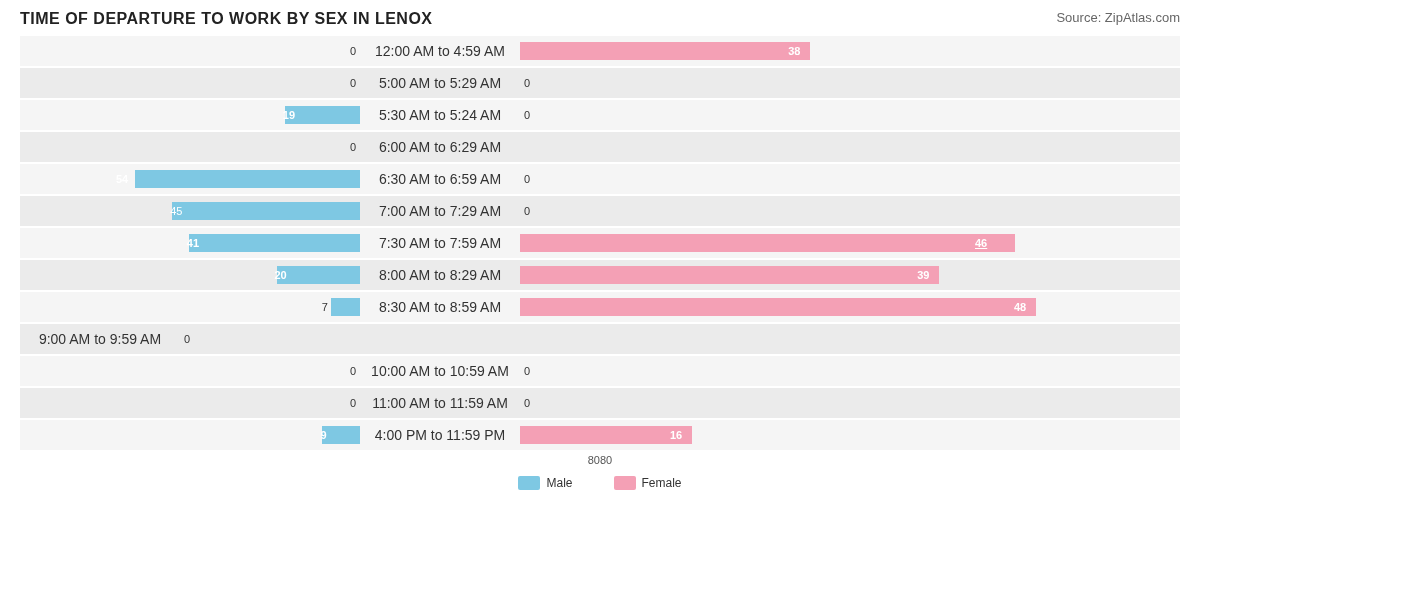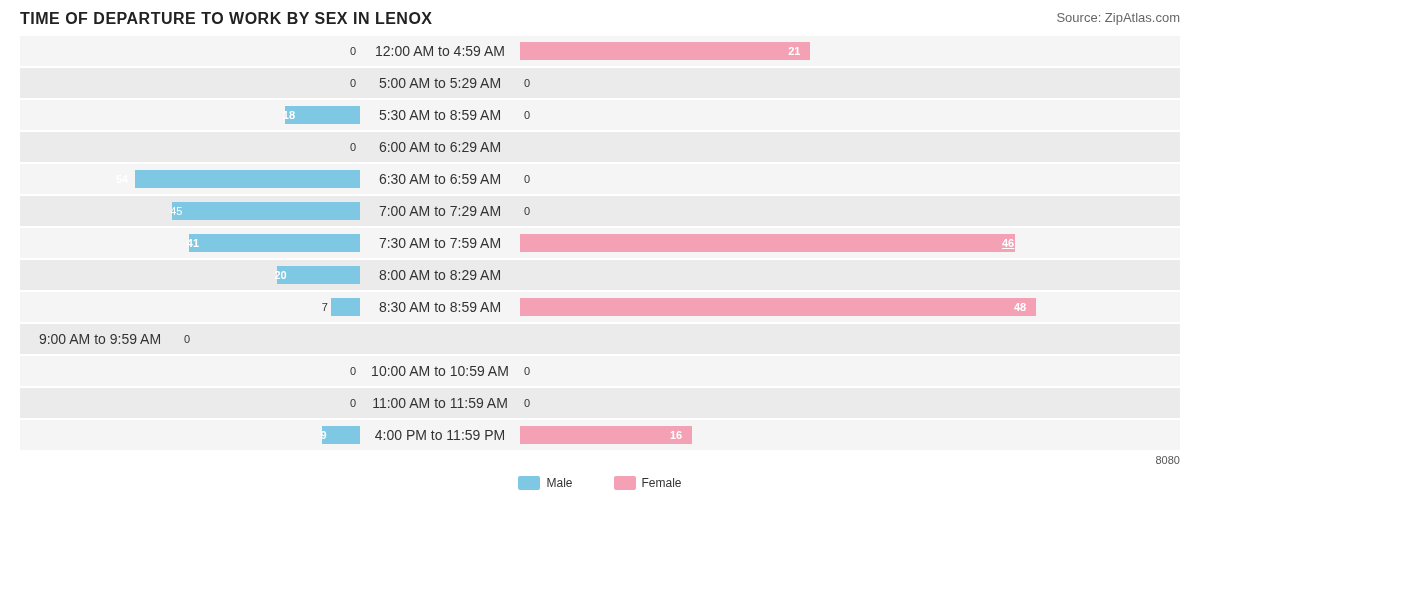--- a/index.html
+++ b/index.html
@@ -118,21 +118,21 @@
       font-size: 12px;
       color: #333;
     }
     .legend-swatch {
       width: 22px;
       height: 14px;
       border-radius: 2px;
     }
     .axis-labels {
       display: flex;
-      justify-content: flex-end;
+      justify-content: center;
       padding: 2px 0;
     }
     .axis-label {
       font-size: 11px;
       color: #555;
     }
   </style>
 </head>
 <body>
 
@@ -144,38 +144,38 @@
 
   <div class="chart-area" id="chart-area">
 
   <div class="row">
         <div class="bar-male-wrap">
           <div class="val-male" style="right: 4px;">0</div>
         </div>
         <div class="center-labels">12:00 AM to 4:59 AM</div>
         <div class="bar-female-wrap">
           <div class="bar-female" style="width: 290.25px;"></div>
-          <div class="val-female" style="left: 268.25px; color: rgb(255, 255, 255); font-weight: bold;">21</div>
+          <div class="val-female" style="left: 268.25px; color: rgb(255, 255, 255); font-weight: bold;">38</div>
         </div>
       </div>
       <div class="row">
         <div class="bar-male-wrap">
           <div class="val-male" style="right: 4px;">0</div>
         </div>
         <div class="center-labels">5:00 AM to 5:29 AM</div>
         <div class="bar-female-wrap">
           <div class="val-female" style="left: 4px;">0</div>
         </div>
       </div>
       <div class="row">
         <div class="bar-male-wrap">
           <div class="bar-male" style="width: 75.15px;"></div>
-          <div class="val-male" style="padding-right: 3px; left: 258.85px; padding-left: 4px; color: rgb(255, 255, 255); font-weight: bold;">18</div>
-        </div>
-        <div class="center-labels">5:30 AM to 8:59 AM</div>
+          <div class="val-male" style="padding-right: 3px; left: 258.85px; padding-left: 4px; color: rgb(255, 255, 255); font-weight: bold;">19</div>
+        </div>
+        <div class="center-labels">5:30 AM to 5:24 AM</div>
         <div class="bar-female-wrap">
           <div class="val-female" style="left: 4px;">0</div>
         </div>
       </div>
       <div class="row">
         <div class="bar-male-wrap">
           <div class="val-male" style="right: 4px;">0</div>
         </div>
         <div class="center-labels">6:00 AM to 6:29 AM</div>
       </div>
@@ -200,29 +200,33 @@
         </div>
       </div>
       <div class="row">
         <div class="bar-male-wrap">
           <div class="bar-male" style="width: 171.175px;"></div>
           <div class="val-male" style="padding-right: 3px; left: 162.825px; padding-left: 4px; color: rgb(255, 255, 255); font-weight: bold;">41</div>
         </div>
         <div class="center-labels">7:30 AM to 7:59 AM</div>
         <div class="bar-female-wrap">
           <div class="bar-female" style="width: 494.5px;"></div>
-          <div class="val-female" style="left: 482px; color: rgb(255, 255, 255); font-weight: bold; text-decoration: underline;">46</div>
+          <div class="val-female" style="left: 455px; color: rgb(255, 255, 255); font-weight: bold; text-decoration: underline;">46</div>
         </div>
       </div>
       <div class="row">
         <div class="bar-male-wrap">
           <div class="bar-male" style="width: 83.5px;"></div>
           <div class="val-male" style="padding-right: 3px; left: 250.5px; padding-left: 4px; color: rgb(255, 255, 255); font-weight: bold;">20</div>
         </div>
         <div class="center-labels">8:00 AM to 8:29 AM</div>
+        <div class="bar-female-wrap">
+          <div class="bar-female" style="width: 419.25px;"></div>
+          <div class="val-female" style="left: 397.25px; color: rgb(255, 255, 255); font-weight: bold;">39</div>
+        </div>
       </div>
       <div class="row">
         <div class="bar-male-wrap">
           <div class="bar-male" style="width: 29.225px;"></div>
           <div class="val-male" style="right: 29.225px; padding-right: 3px;">7</div>
         </div>
         <div class="center-labels">8:30 AM to 8:59 AM</div>
         <div class="bar-female-wrap">
           <div class="bar-female" style="width: 516px;"></div>
           <div class="val-female" style="left: 494px; color: rgb(255, 255, 255); font-weight: bold;">48</div>

